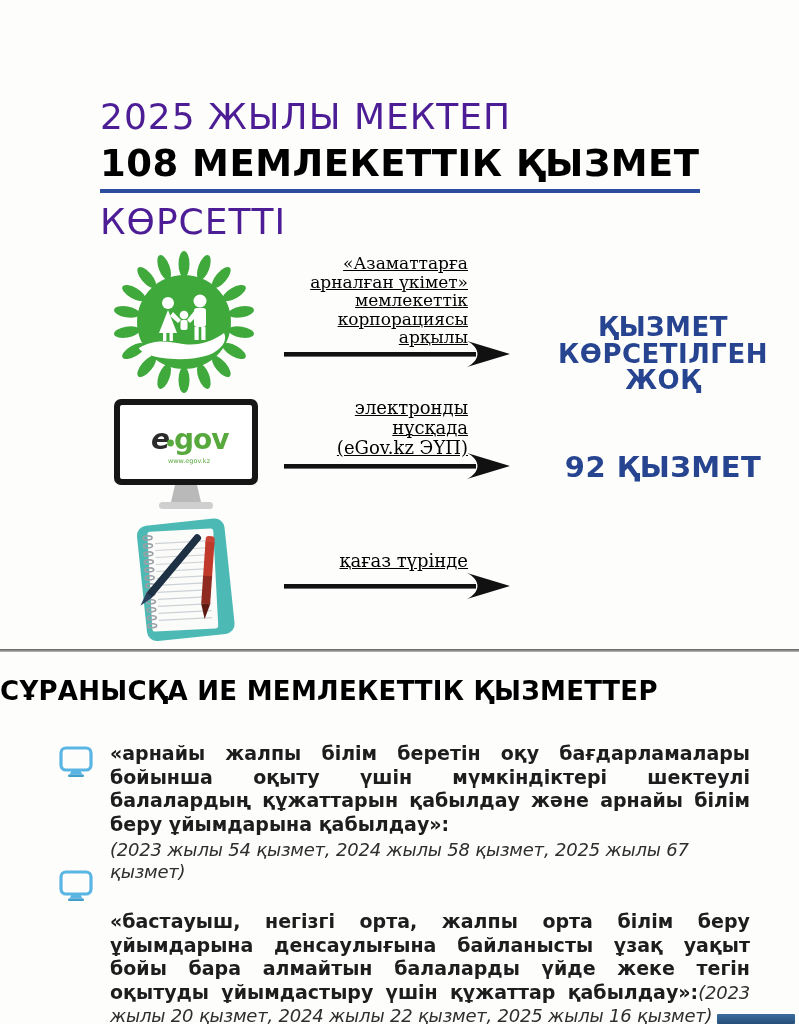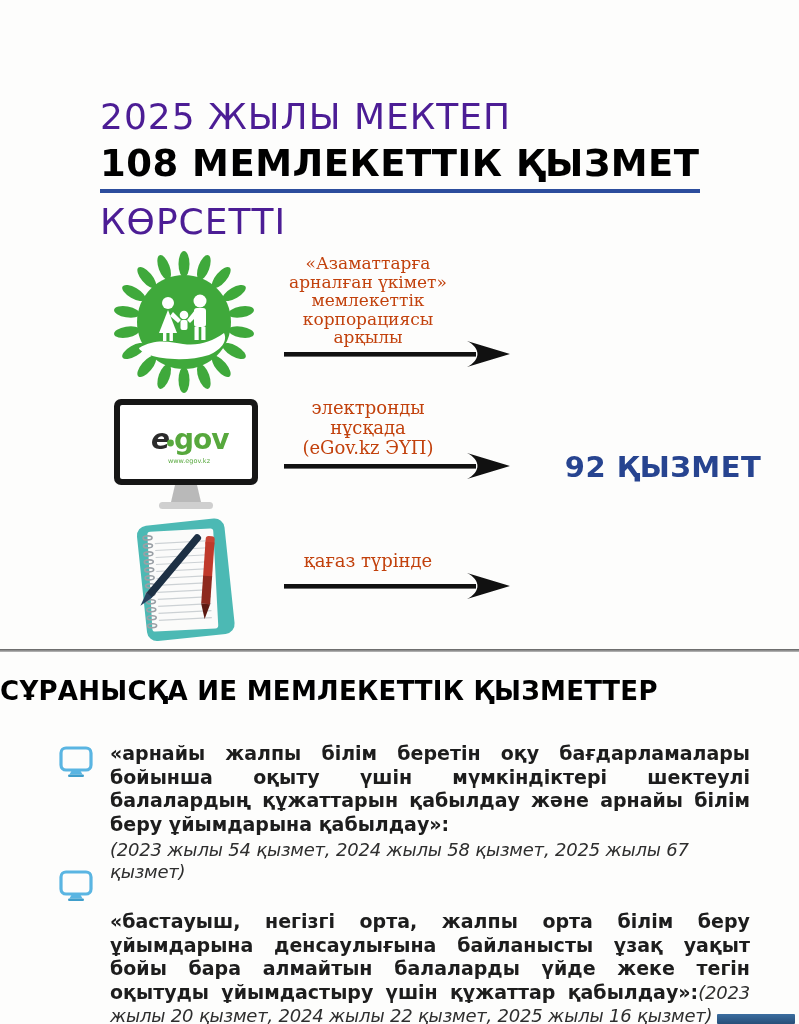--- a/index.html
+++ b/index.html
@@ -16,23 +16,24 @@
   }
   .title-line2-wrap{margin:2px 0 6px 0;}
   .title-line2{
     display:inline-block;font-size:37px;line-height:44px;font-weight:700;
     color:#000000;letter-spacing:.5px;
     border-bottom:4px solid #2c4d9d;padding-bottom:3px;
   }
   
   .flow-icon{position:absolute;}
   .flow-label{
-    position:absolute;width:200px;text-align:center;
+    position:absolute;width:200px;text-align:right;
     font-family:"DejaVu Serif","Liberation Serif",serif;
-    color:#c2410c;
+    color:#000000;
+    text-decoration:underline;
   }
   .lbl-r1{left:268px;top:254px;font-size:17px;line-height:18.5px;}
   .lbl-r2{left:268px;top:398px;font-size:18px;line-height:20px;}
   .lbl-r3{left:268px;top:551px;font-size:18px;line-height:20px;}
   .flow-arrow{position:absolute;left:284px;width:226px;height:28px;}
   .arr-r1{top:340px;} .arr-r2{top:452px;} .arr-r3{top:572px;}
   .flow-result{
     position:absolute;left:548px;width:230px;text-align:center;
     font-weight:700;color:#274490;letter-spacing:.5px;
   }
@@ -121,20 +122,25 @@
     <div>«Азаматтарға</div>
     <div>арналған үкімет»</div>
     <div>мемлекеттік</div>
     <div>корпорациясы</div>
     <div>арқылы</div>
   </div>
   <svg class="flow-arrow arr-r1" viewBox="0 0 226 28">
     <rect x="0" y="12" width="192" height="4.6" fill="#111"></rect>
     <path d="M226 14 L183 1 C197 8 197 20 183 27 Z" fill="#111"></path>
   </svg>
+  <div class="flow-result res-r1">
+    <div>ҚЫЗМЕТ</div>
+    <div>КӨРСЕТІЛГЕН</div>
+    <div>ЖОҚ</div>
+  </div>
 
   <svg class="flow-icon" style="left:110px;top:398px" width="152" height="115" viewBox="0 0 152 115">
     <rect x="4" y="1" width="144" height="86" rx="7" fill="#161616"></rect>
     <rect x="10" y="7" width="132" height="74" rx="2" fill="#ffffff"></rect>
     <text x="41" y="51" font-size="28" font-weight="bold" font-style="italic" fill="#2b2b2b">e</text>
     <circle cx="60.5" cy="45" r="3.4" fill="#57a83d"></circle>
     <text x="64" y="51" font-size="28" font-weight="bold" letter-spacing="-1" fill="#57a83d">gov</text>
     <text x="79" y="65" font-size="6.5" fill="#57a83d" text-anchor="middle">www.egov.kz</text>
     <path d="M65 87 L87 87 L91 104 L61 104 Z" fill="#b9b9b9"></path>
     <rect x="49" y="104" width="54" height="7" rx="3.5" fill="#cfcfcf"></rect>

